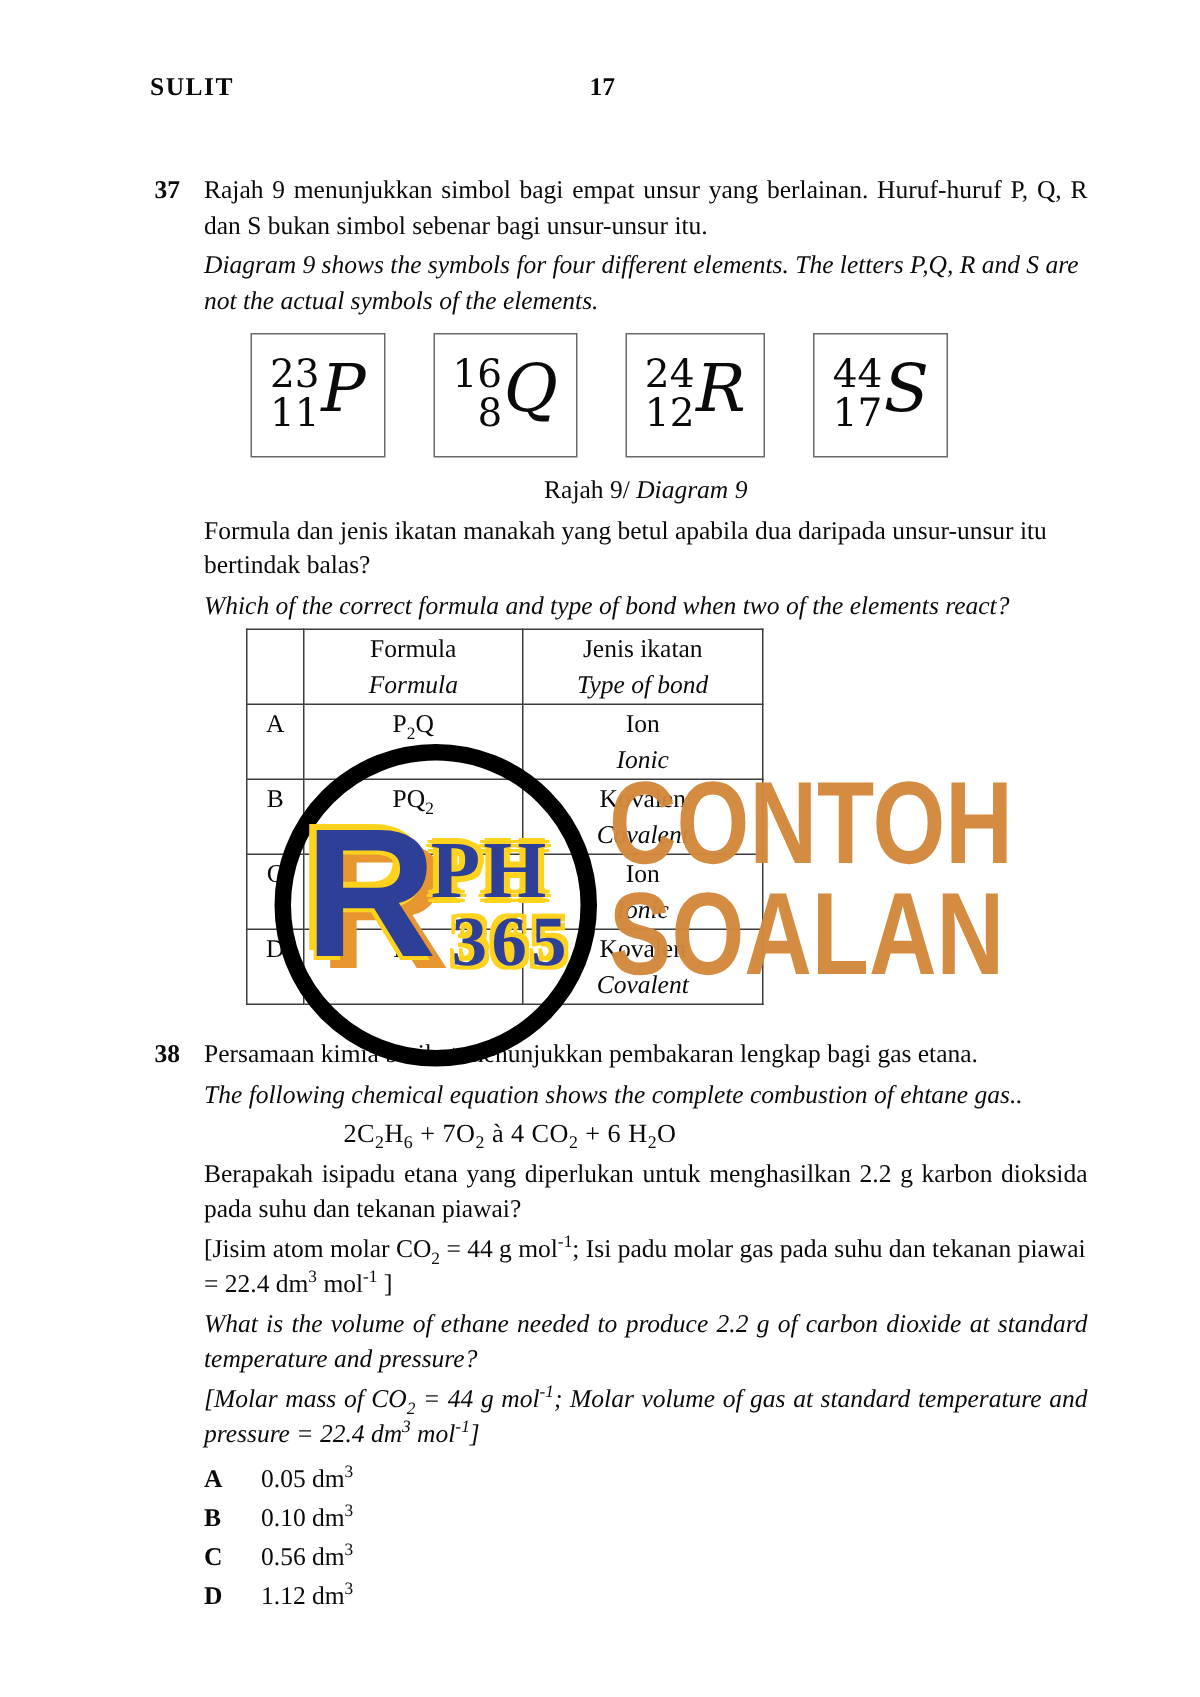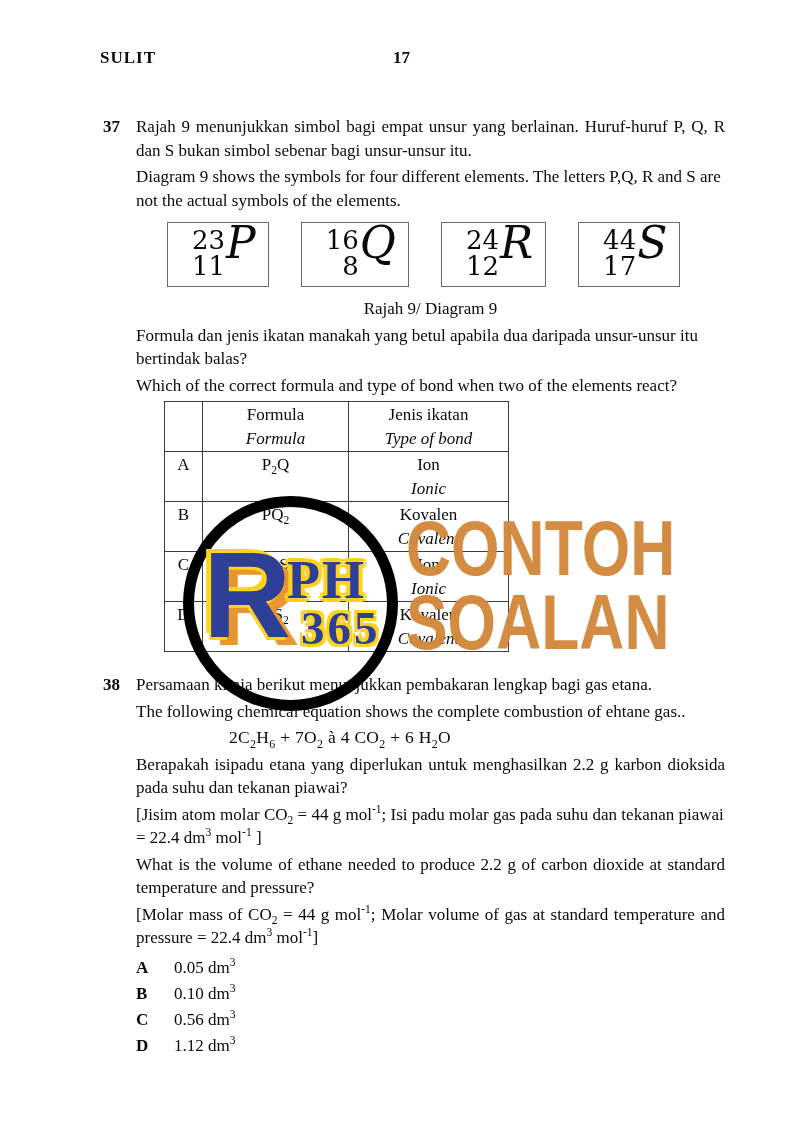--- a/index.html
+++ b/index.html
@@ -1,38 +1,38 @@
 <!DOCTYPE html>
 <html><head>
 <meta charset="utf-8">
 <style>
   * { margin:0; padding:0; box-sizing:border-box; }
   html,body { background:#ffffff; }
   body {
     width:800px; height:1131px; position:relative; overflow:hidden;
     font-family:"Liberation Serif", serif; font-size:17px; line-height:23.5px; color:#0a0a0a;
   }
-  .it { }
+  .it { font-style:italic; }
   .just { text-align:justify; }
 
   .sulit { position:absolute; left:100px; top:46px; font-weight:bold; letter-spacing:1px; }
   .pagenum { position:absolute; left:393px; top:46px; font-weight:bold; }
 
   .content { position:absolute; left:103px; top:115px; width:622px; }
 
   .question { display:flex; }
   .q38 { margin-top:21px; }
   .qnum { width:33px; flex-shrink:0; font-weight:bold; }
   .qbody { flex:1; min-width:0; }
   .qbody p { margin-bottom:3px; }
 
   .element-row { display:flex; gap:32px; margin:10px 0 0 31px; }
   .element-box {
     border:1px solid #6a6a6a; background:#fff;
-    display:flex; padding:4px 12px 6px 24px; height:65px;
+    display:flex; align-items:center; padding:4px 12px 6px 12px; height:83px;
   }
   .nums { display:flex; flex-direction:column; align-items:flex-end;
           font-size:26px; line-height:26px; font-family:"DejaVu Serif", serif; }
   .sym  { font-size:44px; line-height:44px; font-style:italic;
           font-family:"DejaVu Serif", serif; margin:-6px 0 0 1px; }
 
   .caption { text-align:center; margin:10px 0 4px 0; }
 
   table.bond { border-collapse:collapse; margin:4px 0 0 28px; }
   table.bond td { border:1px solid #3c3c3c; text-align:center; vertical-align:top; padding:1px 4px;margin-left:48px; }

